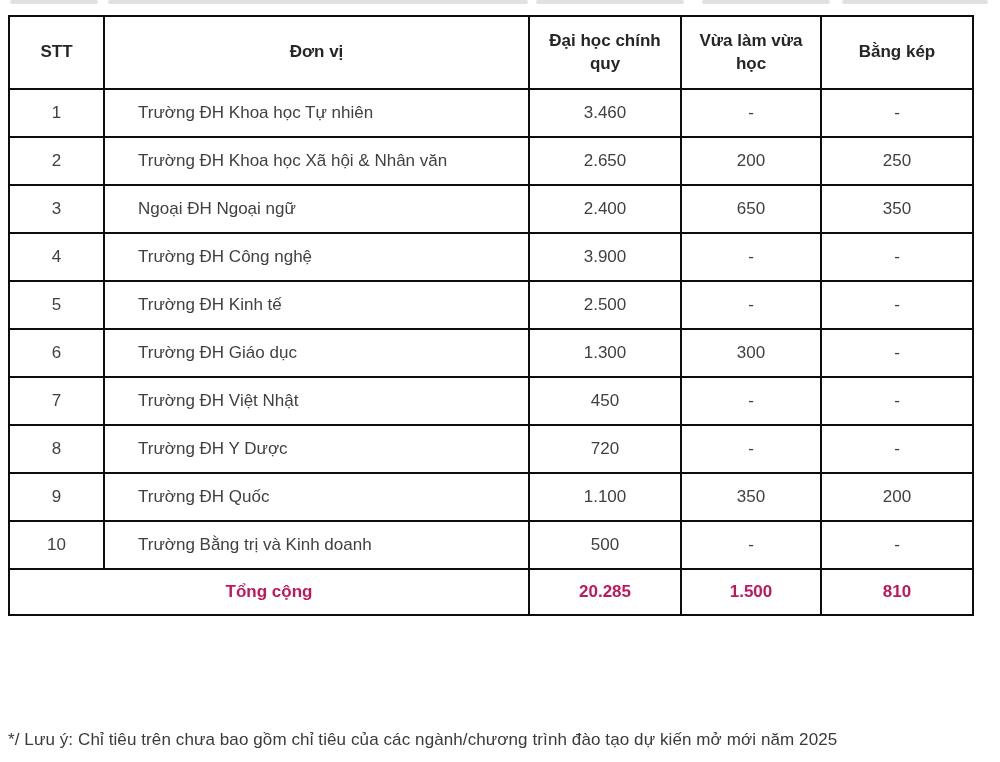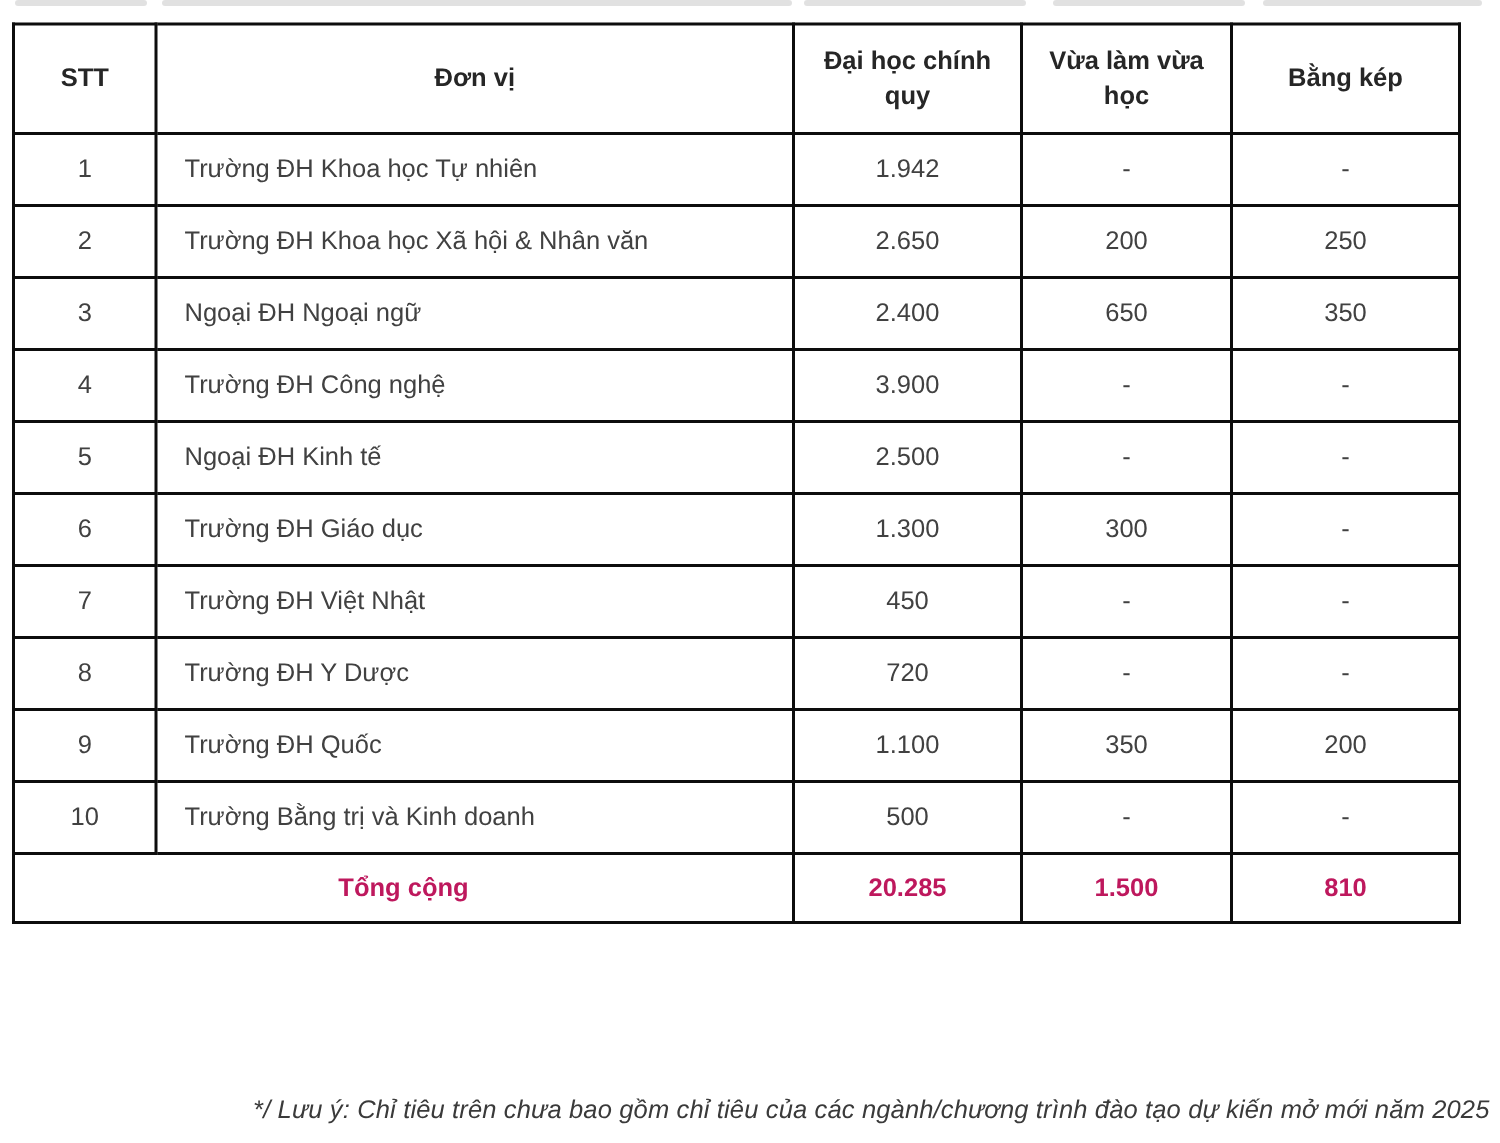--- a/index.html
+++ b/index.html
@@ -55,38 +55,36 @@
     vertical-align: top;
     padding-top: 13px;
     font-weight: bold;
     color: #262626;
     font-size: 17px;
     line-height: 1.35;
   }
   tbody td { height: 48px; }
   tbody td.cell-unit {
     text-align: left;
-    padding-left: 18px;
+    padding-left: 33px;
   }
   tfoot td {
     height: 46px;
     font-weight: bold;
     color: #be185d;
   }
   .footnote {
     position: absolute;
     left: 8px;
     top: 730px;
     width: 985px;
-    font-style: italic;
     font-size: 17px;
     color: #3a3a3a;
     letter-spacing: 0.1px;
     white-space: nowrap;
-    text-align: right;
   }
 </style>
 </head>
 <body>
 
 <div class="page">
 
   <div class="crop-artifacts">
     <span class="art1"></span>
       <span class="art2"></span>
@@ -109,21 +107,21 @@
           <th>Đơn vị</th>
           <th>Đại học chính quy</th>
           <th>Vừa làm vừa học</th>
           <th>Bằng kép</th>
         </tr>
     </thead>
     <tbody id="table-body">
         <tr>
           <td class="cell-stt">1</td>
           <td class="cell-unit">Trường ĐH Khoa học Tự nhiên</td>
-          <td class="cell-regular">1.942</td>
+          <td class="cell-regular">3.460</td>
           <td class="cell-part">-</td>
           <td class="cell-double">-</td>
         </tr>
         <tr>
           <td class="cell-stt">2</td>
           <td class="cell-unit">Trường ĐH Khoa học Xã hội &amp; Nhân văn</td>
           <td class="cell-regular">2.650</td>
           <td class="cell-part">200</td>
           <td class="cell-double">250</td>
         </tr>
@@ -136,21 +134,21 @@
         </tr>
         <tr>
           <td class="cell-stt">4</td>
           <td class="cell-unit">Trường ĐH Công nghệ</td>
           <td class="cell-regular">3.900</td>
           <td class="cell-part">-</td>
           <td class="cell-double">-</td>
         </tr>
         <tr>
           <td class="cell-stt">5</td>
-          <td class="cell-unit">Ngoại ĐH Kinh tế</td>
+          <td class="cell-unit">Trường ĐH Kinh tế</td>
           <td class="cell-regular">2.500</td>
           <td class="cell-part">-</td>
           <td class="cell-double">-</td>
         </tr>
         <tr>
           <td class="cell-stt">6</td>
           <td class="cell-unit">Trường ĐH Giáo dục</td>
           <td class="cell-regular">1.300</td>
           <td class="cell-part">300</td>
           <td class="cell-double">-</td>

